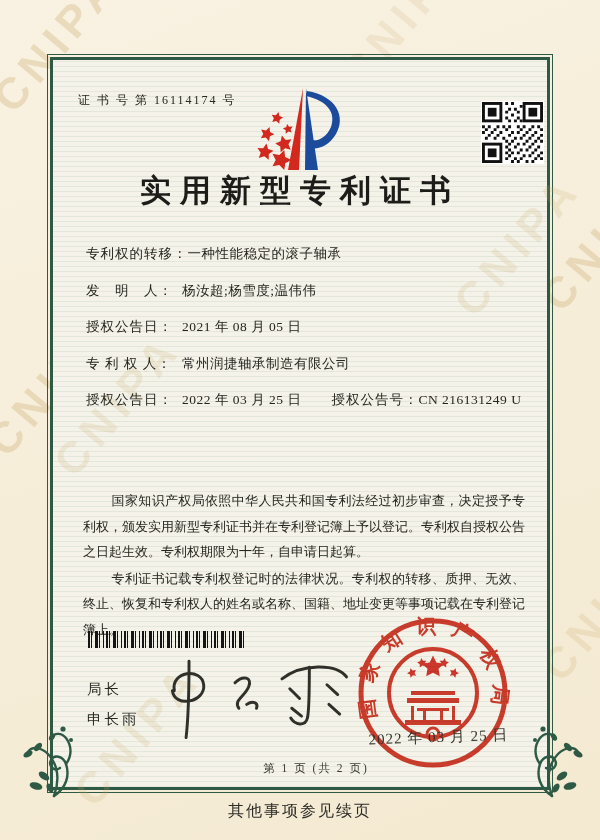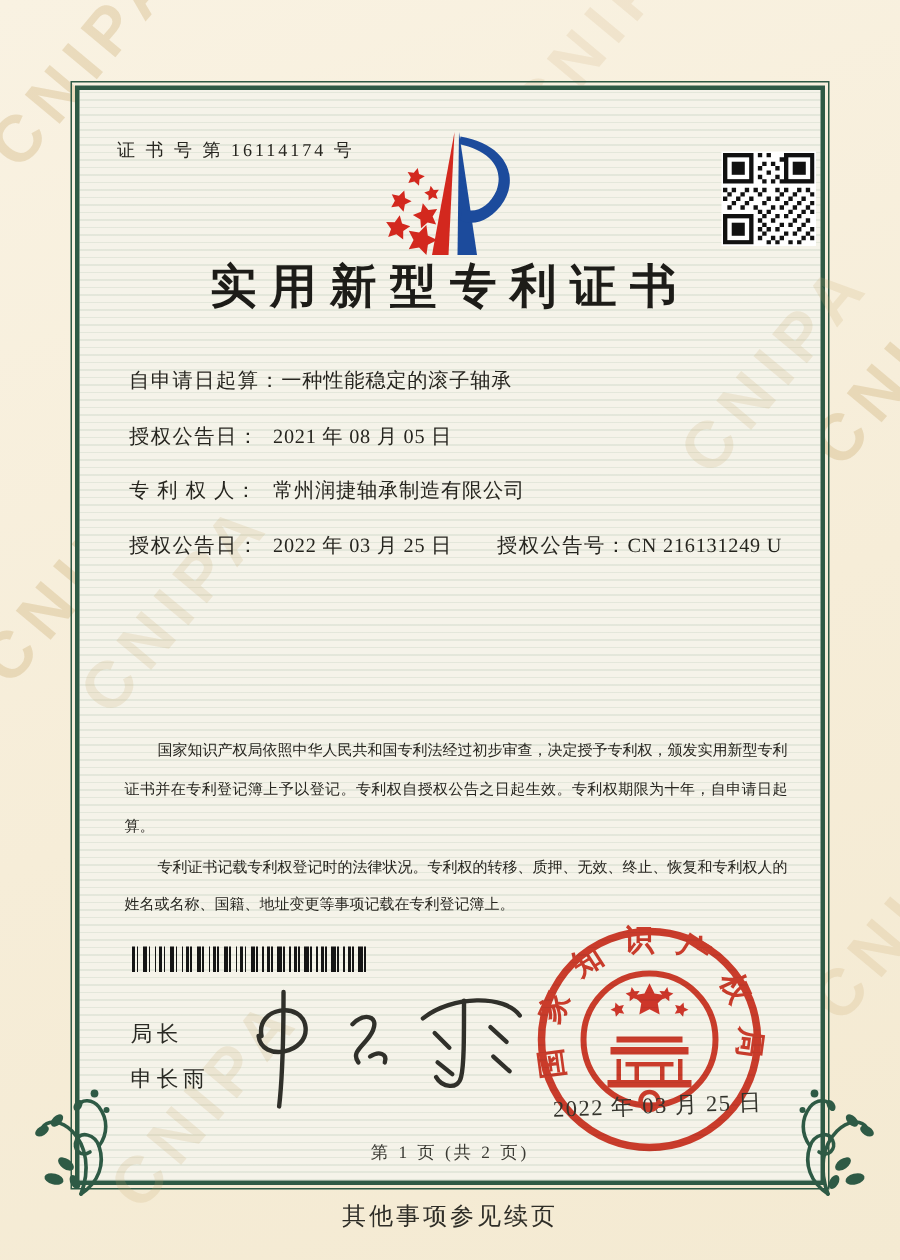--- a/index.html
+++ b/index.html
@@ -22,39 +22,39 @@
   .qr{ position:absolute; left:428px; top:41px; width:63px; height:63px; background:#fff; padding:1px;}
   .title{ position:absolute; left:0; top:110px; width:100%; text-align:center;
           font-size:31px; font-weight:bold; letter-spacing:9px; color:#1d1c18;}
 
   .fields{ position:absolute; left:33px; top:184px; width:440px; font-size:13.5px; color:#26251f;}
   .row{ line-height:20.5px; margin-bottom:16px; white-space:nowrap;}
   .row .lab{ display:inline-block; min-width:96px; letter-spacing:1px;}
   .row .val{ letter-spacing:0.5px;}
   .row-grant .pair2{ margin-left:30px; }
 
-  .bodytext{ position:absolute; left:30px; top:428px; width:442px; font-size:10px;
+  .bodytext{ position:absolute; left:30px; top:428px; width:442px; font-size:13px;
              line-height:25.5px; text-align:justify; color:#26251f;}
   .bodytext p{ text-indent:2.2em; }
   .bodytext p + p{ margin-top:1px; }
 
   .barcode{ position:absolute; left:35px; top:571px; width:156px; height:17px;
     background:repeating-linear-gradient(90deg,#151515 0 2px,rgba(0,0,0,0) 2px 3px,#151515 3px 4px,rgba(0,0,0,0) 4px 7px,#151515 7px 10px,rgba(0,0,0,0) 10px 11px,#151515 11px 12px,rgba(0,0,0,0) 12px 15px,#151515 15px 16px,rgba(0,0,0,0) 16px 18px);}
 
   .officer{ position:absolute; left:34px; top:620px; font-family:Liberation Mono, monospace;
             font-size:14.5px; color:#2a2a24; letter-spacing:3px;}
   .officer div{ margin-bottom:11px; }
   .signature{ position:absolute; left:92px; top:590px; width:225px; height:95px; z-index:2;}
 
   .seal{ position:absolute; left:300px; top:553px; width:160px; height:160px; z-index:2;
          mix-blend-mode:multiply; opacity:0.93;}
   .seal-date{ position:absolute; left:298px; top:668px; width:175px; text-align:center; z-index:3;
               font-size:15px; color:#33332c; letter-spacing:1px; transform:rotate(-2deg); font-weight:500;}
 
-  .pageinfo{ position:absolute; left:0; top:701px; width:100%; text-align:center;
+  .pageinfo{ position:absolute; left:16px; top:701px; width:100%; text-align:center;
              font-size:11.5px; letter-spacing:2px; color:#3a3a33;}
   .note{ position:absolute; left:0; top:801px; width:100%; text-align:center;
          font-size:16px; letter-spacing:2px; color:#2e2d27; z-index:1;}
   .flourish{ position:absolute; z-index:2; }
   .fl-left{ left:14px; top:716px; }
   .fl-right{ left:506px; top:716px; transform:scaleX(-1); }
 </style>
 </head>
 <body>
 
@@ -107,21 +107,24 @@
             <rect x="48" y="6" width="9" height="9"></rect>
             <rect x="6" y="48" width="9" height="9"></rect>
         </g>
         <path fill="#111111" d="M24,0h3v3h-3z M30,0h3v3h-3z M39,3h3v3h-3z M27,6h3v3h-3z M33,6h3v3h-3z M24,9h3v3h-3z M36,9h3v3h-3z M30,12h3v3h-3z M24,15h3v3h-3z M36,15h3v3h-3z M27,18h3v3h-3z M33,18h3v3h-3z M39,18h3v3h-3z M0,24h3v3h-3z M6,24h3v3h-3z M15,24h3v3h-3z M21,24h3v3h-3z M27,24h3v3h-3z M36,24h3v3h-3z M42,24h3v3h-3z M51,24h3v3h-3z M57,24h3v3h-3z M3,27h3v3h-3z M12,27h3v3h-3z M24,27h3v3h-3z M39,27h3v3h-3z M48,27h3v3h-3z M60,27h3v3h-3z M0,30h3v3h-3z M9,30h3v3h-3z M18,30h3v3h-3z M30,30h3v3h-3z M36,30h3v3h-3z M45,30h3v3h-3z M54,30h3v3h-3z M6,33h3v3h-3z M15,33h3v3h-3z M27,33h3v3h-3z M42,33h3v3h-3z M51,33h3v3h-3z M60,33h3v3h-3z M3,36h3v3h-3z M12,36h3v3h-3z M21,36h3v3h-3z M33,36h3v3h-3z M39,36h3v3h-3z M48,36h3v3h-3z M57,36h3v3h-3z M24,39h3v3h-3z M30,39h3v3h-3z M45,39h3v3h-3z M54,39h3v3h-3z M60,39h3v3h-3z M27,42h3v3h-3z M36,42h3v3h-3z M42,42h3v3h-3z M51,42h3v3h-3z M24,45h3v3h-3z M33,45h3v3h-3z M48,45h3v3h-3z M57,45h3v3h-3z M27,48h3v3h-3z M39,48h3v3h-3z M45,48h3v3h-3z M54,48h3v3h-3z M24,51h3v3h-3z M30,51h3v3h-3z M36,51h3v3h-3z M51,51h3v3h-3z M60,51h3v3h-3z M27,54h3v3h-3z M42,54h3v3h-3z M48,54h3v3h-3z M57,54h3v3h-3z M24,57h3v3h-3z M33,57h3v3h-3z M39,57h3v3h-3z M54,57h3v3h-3z M60,57h3v3h-3z M30,60h3v3h-3z M36,60h3v3h-3z M45,60h3v3h-3z M51,60h3v3h-3z"></path>
       </svg>
 
       <div class="title">实用新型专利证书</div>
 
       <div class="fields">
         <div class="row">
-          <span class="lab">自申请日起算：</span><span class="val">一种性能稳定的滚子轴承</span>
+          <span class="lab">专利权的转移：</span><span class="val">一种性能稳定的滚子轴承</span>
+        </div>
+        <div class="row">
+          <span class="lab">发　明　人：</span><span class="val">杨汝超;杨雪度;温伟伟</span>
         </div>
         <div class="row">
           <span class="lab">授权公告日：</span><span class="val">2021 年 08 月 05 日</span>
         </div>
         <div class="row">
           <span class="lab">专 利 权 人：</span><span class="val">常州润捷轴承制造有限公司</span>
         </div>
         <div class="row row-grant">
           <span class="lab">授权公告日：</span><span class="val">2022 年 03 月 25 日</span><span class="pair2"><span class="lab" style="min-width:0;">授权公告号：</span><span class="val">CN 216131249 U</span></span>
         </div>

